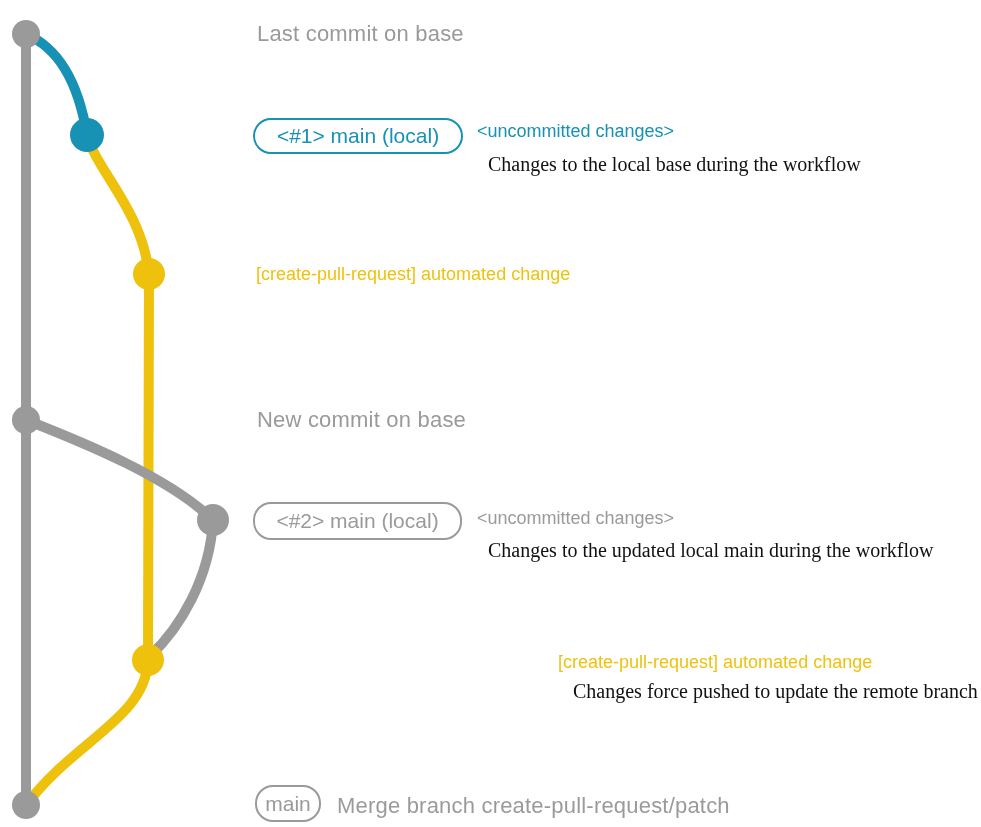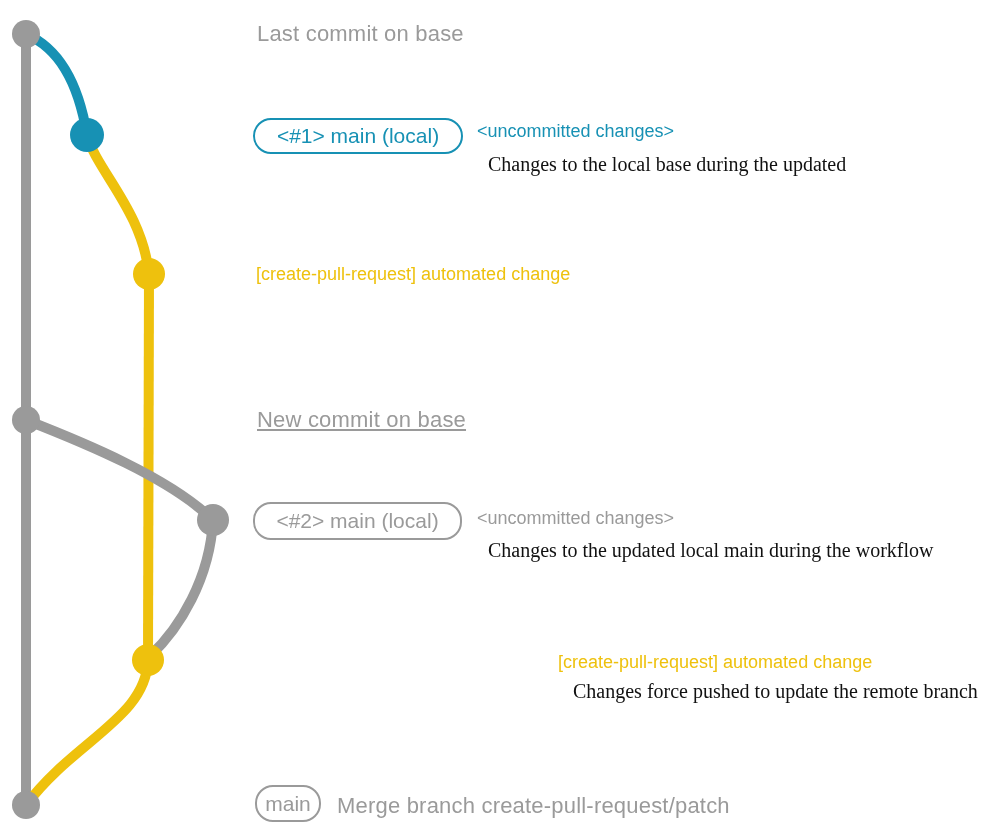--- a/index.html
+++ b/index.html
@@ -82,25 +82,25 @@
     <circle cx="148" cy="652" r="16" class="fill-yellow"></circle>
     <circle cx="26" cy="797" r="14" class="fill-gray"></circle>
   </svg>
 
   <div class="abs section-label" style="left:257px;top:13px;">Last commit on base</div>
 
   <div class="abs pill pill-blue" style="left:253px;top:110px;width:210px;height:36px;">
     <span>&lt;#1&gt; main (local)</span>
   </div>
   <div class="abs heading heading-blue" style="left:477px;top:113px;">&lt;uncommitted changes&gt;</div>
-  <div class="abs caption" style="left:488px;top:145px;">Changes to the local base during the updated</div>
+  <div class="abs caption" style="left:488px;top:145px;">Changes to the local base during the workflow</div>
 
   <div class="abs heading heading-yellow" style="left:256px;top:256px;">[create-pull-request] automated change</div>
 
-  <div class="abs section-label" style="left:257px;top:399px;text-decoration:underline;">New commit on base</div>
+  <div class="abs section-label" style="left:257px;top:399px;">New commit on base</div>
 
   <div class="abs pill pill-gray" style="left:253px;top:494px;width:209px;height:38px;">
     <span>&lt;#2&gt; main (local)</span>
   </div>
   <div class="abs heading heading-gray" style="left:477px;top:500px;">&lt;uncommitted changes&gt;</div>
   <div class="abs caption" style="left:488px;top:531px;">Changes to the updated local main during the workflow</div>
 
   <div class="abs heading heading-yellow" style="left:558px;top:644px;">[create-pull-request] automated change</div>
   <div class="abs caption" style="left:573px;top:672px;">Changes force pushed to update the remote branch</div>
 

